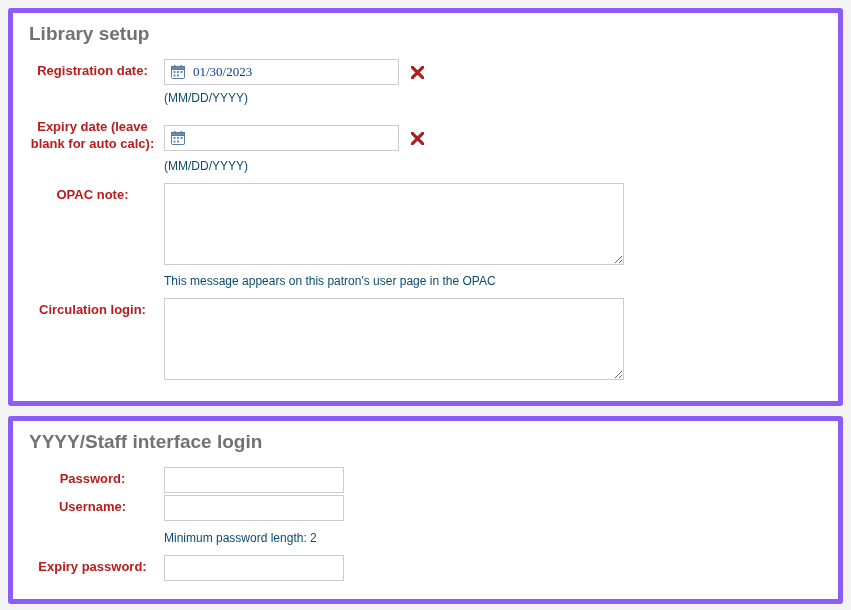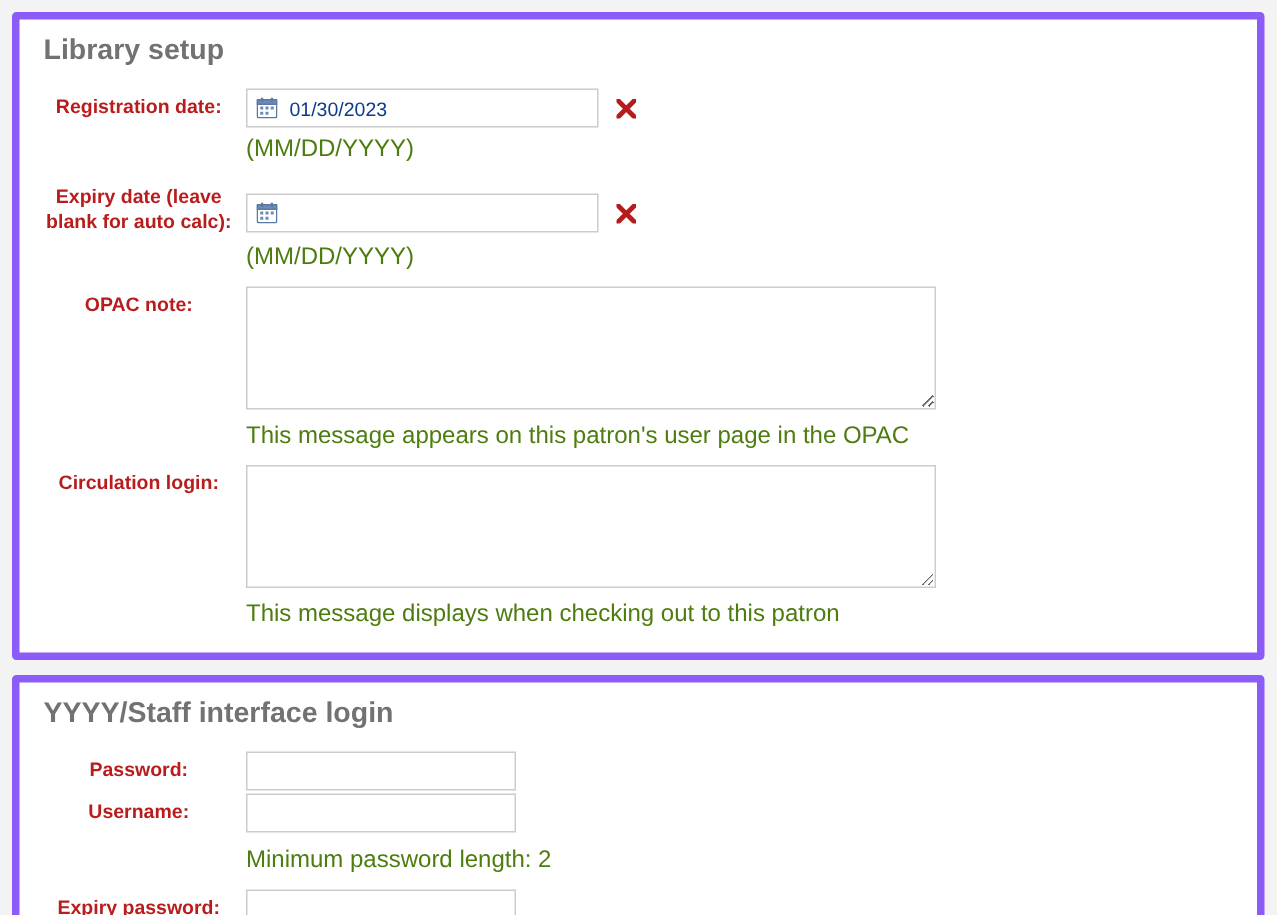--- a/index.html
+++ b/index.html
@@ -57,34 +57,35 @@
     flex-shrink: 0;
     margin-right: 6px;
   }
   .date-input input {
     border: none;
     outline: none;
     font-size: 13px;
     color: #0a3b8c;
     width: 100%;
     background: transparent;
+    font-family: Liberation Serif, serif;
   }
   .clear-btn {
     display: inline-flex;
     align-items: center;
     justify-content: center;
     margin-left: 8px;
     cursor: pointer;
     color: #b71c1c;
     vertical-align: middle;
     height: 26px;
   }
   .hint {
-    color: #4d7c0f;
-    font-size: 16px;
+    color: #0c4a6e;
+    font-size: 12px;
     margin-top: 4px;
     margin-bottom: 10px;
   }
   .hint-row {
     display: flex;
   }
   .hint-row .spacer {
     width: 135px;
     flex-shrink: 0;
     padding-right: 8px;
@@ -183,21 +184,20 @@
   </div>
 
   <div class="form-row">
     <label class="form-label">Circulation login:</label>
     <div class="form-control-wrap">
       <textarea class="note" style=""></textarea>
     </div>
   </div>
   <div class="hint-row">
     <div class="spacer"></div>
-    <div class="hint" style="margin-bottom:0">This message displays when checking out to this patron</div>
   </div>
 </div>
 
 <div class="panel">
   <h3 class="panel-title">YYYY/Staff interface login</h3>
 
   <div class="form-row">
     <label class="form-label">Password:</label>
     <div class="form-control-wrap">
       <input class="text-input" type="password" value="" style="">

